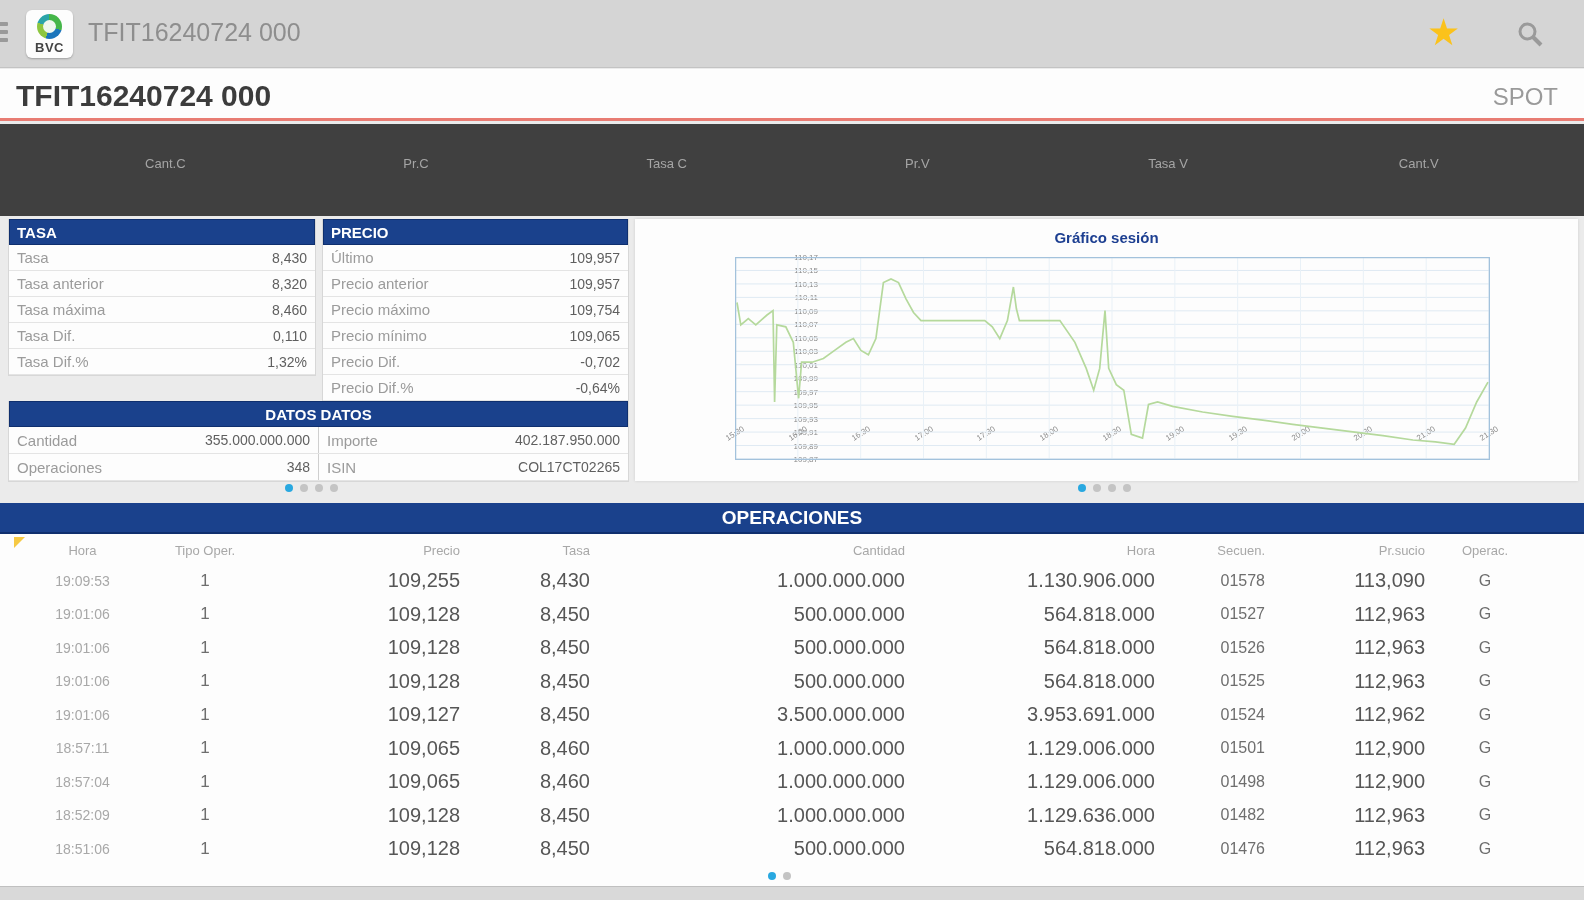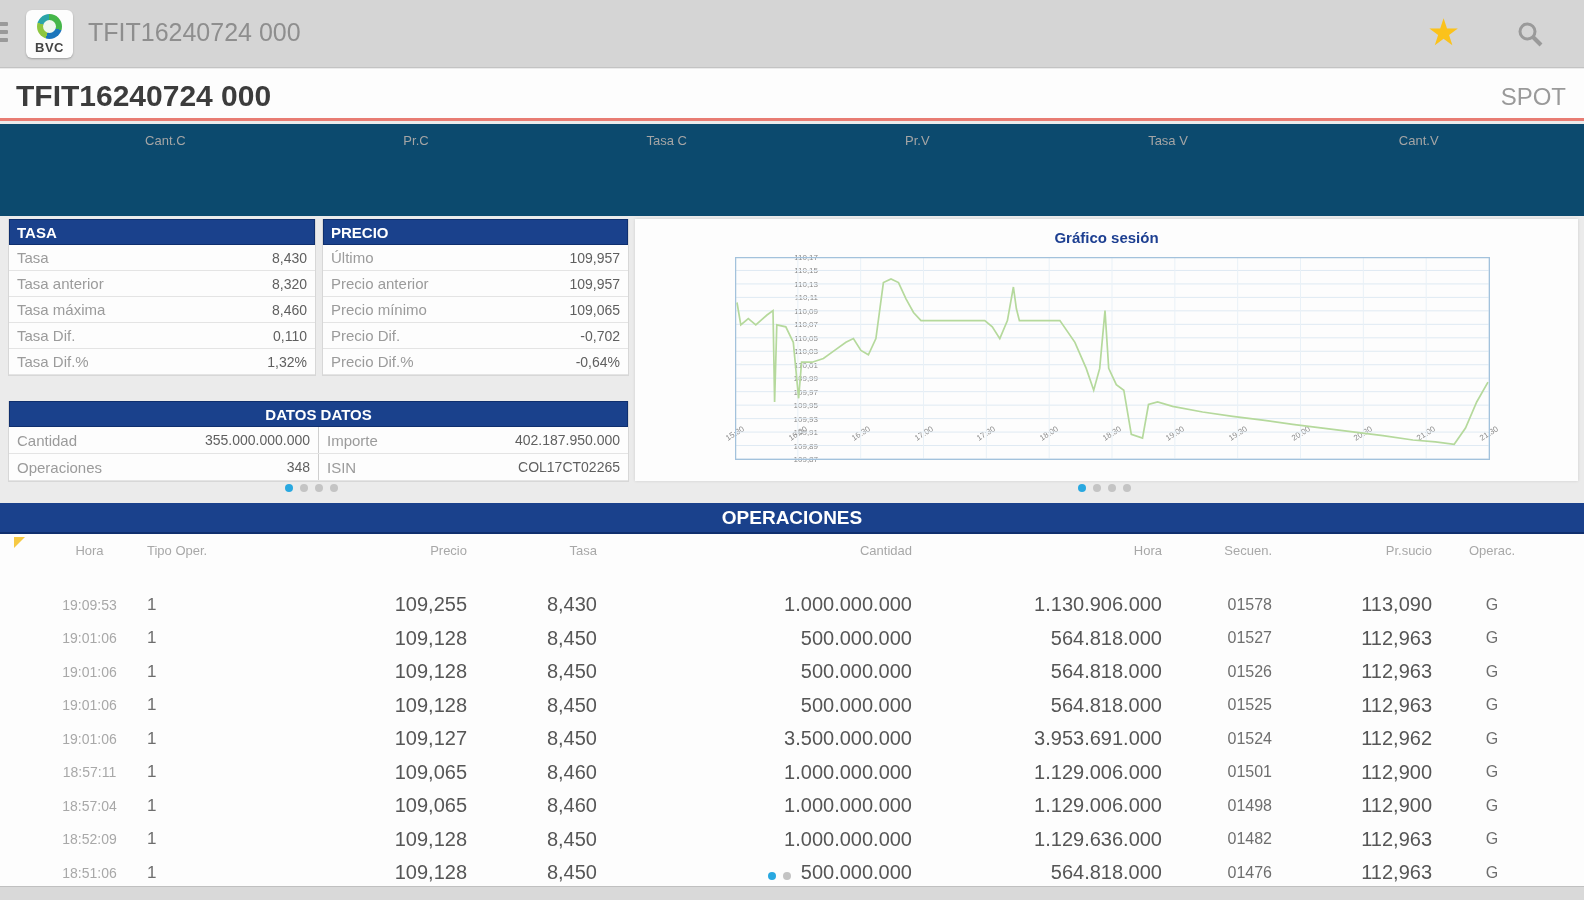--- a/index.html
+++ b/index.html
@@ -21,25 +21,25 @@
                         border-radius:50%; background:#eef7ee; }
   .logo-text { font-size:13px; font-weight:bold; color:#444; letter-spacing:.5px; margin-top:1px; }
   .appbar-title { position:absolute; left:88px; top:18px; font-size:25px; color:#8e8e8e; }
   .star { position:absolute; left:1427px; top:10px; font-size:37px; color:#fbc21b; line-height:46px; }
   .search { position:absolute; left:1516px; top:20px; }
 
   
   .instr { position:absolute; left:0; top:69px; width:1584px; height:52px; background:#fdfdfd;
            border-bottom:3px solid #e87c73; }
   .instr-title { position:absolute; left:16px; top:10px; font-size:30px; font-weight:600; color:#3c3c3c; }
-  .instr-market { position:absolute; right:18px; top:14px; font-size:24px; color:#9a9a9a;margin-left:8px; }
-
-  
-  .depth { position:absolute; left:0; top:124px; width:1584px; height:92px; background:#0c4a6e;
-           display:flex; padding:9px 40px 0 40px; }
+  .instr-market { position:absolute; right:26px; top:14px; font-size:24px; color:#9a9a9a;margin-left:8px; }
+
+  
+  .depth { position:absolute; left:0; top:124px; width:1584px; height:92px; background:#404040;
+           display:flex; padding:32px 40px 0 40px; }
   .depth span { flex:1; text-align:center; font-size:13px; color:#a5a5a5; }
 
   
   .content { position:absolute; left:0; top:216px; width:1584px; height:287px; background:#ebebeb; }
 
   .panel { position:absolute; background:#fdfdfd; border:1px solid #d7d7d7; border-top:none; }
   .panel header { height:26px; background:#1a418c; border:1px solid #0f2f6e; color:#fff; font-size:15px;
                   font-weight:bold; display:flex; align-items:center; padding:0 7px; }
   .tasa   { left:8px;   top:3px; width:308px; }
   .precio { left:322px; top:3px; width:307px; }
@@ -74,28 +74,28 @@
                   transform:translateX(-50%) rotate(-32deg); }
 
   
   .ops-bar { position:absolute; left:0; top:503px; width:1584px; height:31px; background:#1a418c;
              border-bottom:2px solid #0f2f6e; color:#fff; font-size:19px; font-weight:bold;
              display:flex; align-items:center; justify-content:center; }
   .ops-corner { position:absolute; left:14px; top:537px; width:0; height:0;
                 border-left:11px solid #f6c944; border-bottom:11px solid transparent; }
   .ops-head, .ops-row { display:grid;
       grid-template-columns:115px 130px 190px 130px 315px 250px 110px 160px 120px;
-      align-items:center; padding:0 14px 0 32px; }
+      align-items:center; padding:0 14px 0 25px; }
   .ops-head { position:absolute; left:0; top:536px; width:1584px; height:28px; }
   .ops-head span { font-size:13px; color:#a8a8a8; }
-  .ops-rows { position:absolute; left:0; top:588px; width:1584px; }
+  .ops-rows { position:absolute; left:0; top:564px; width:1584px; }
   .ops-row { height:33.5px; background:#fdfdfd; }
   .ops-section-bg { position:absolute; left:0; top:534px; width:1584px; height:352px; background:#fdfdfd; }
   .c-hora   { text-align:center; }
-  .c-tipo   { text-align:left; }
+  .c-tipo   { text-align:center; }
   .c-precio, .c-tasa, .c-cantidad, .c-total, .c-secuen, .c-prsucio { text-align:right; }
   .c-operac { text-align:center; }
   .ops-row .c-hora { font-size:14px; color:#a8a8a8; }
   .ops-row .c-tipo { font-size:17px; color:#6e6e6e; }
   .ops-row .c-precio, .ops-row .c-tasa, .ops-row .c-cantidad,
   .ops-row .c-total, .ops-row .c-prsucio { font-size:20px; color:#565656; }
   .ops-row .c-secuen { font-size:16px; color:#6e6e6e; }
   .ops-row .c-operac { font-size:16px; color:#6e6e6e; }
   .table-dots { left:768px; top:872px; }
 
@@ -178,20 +178,24 @@
   <div class="kv-row">
     <span class="kv-label">Último</span>
     <span class="kv-value">109,957</span>
   </div>
 
   <div class="kv-row">
     <span class="kv-label">Precio anterior</span>
     <span class="kv-value">109,957</span>
   </div>
 
+  <div class="kv-row">
+    <span class="kv-label">Precio máximo</span>
+    <span class="kv-value">109,754</span>
+  </div>
 
   <div class="kv-row">
     <span class="kv-label">Precio mínimo</span>
     <span class="kv-value">109,065</span>
   </div>
 
   <div class="kv-row">
     <span class="kv-label">Precio Dif.</span>
     <span class="kv-value">-0,702</span>
   </div>

